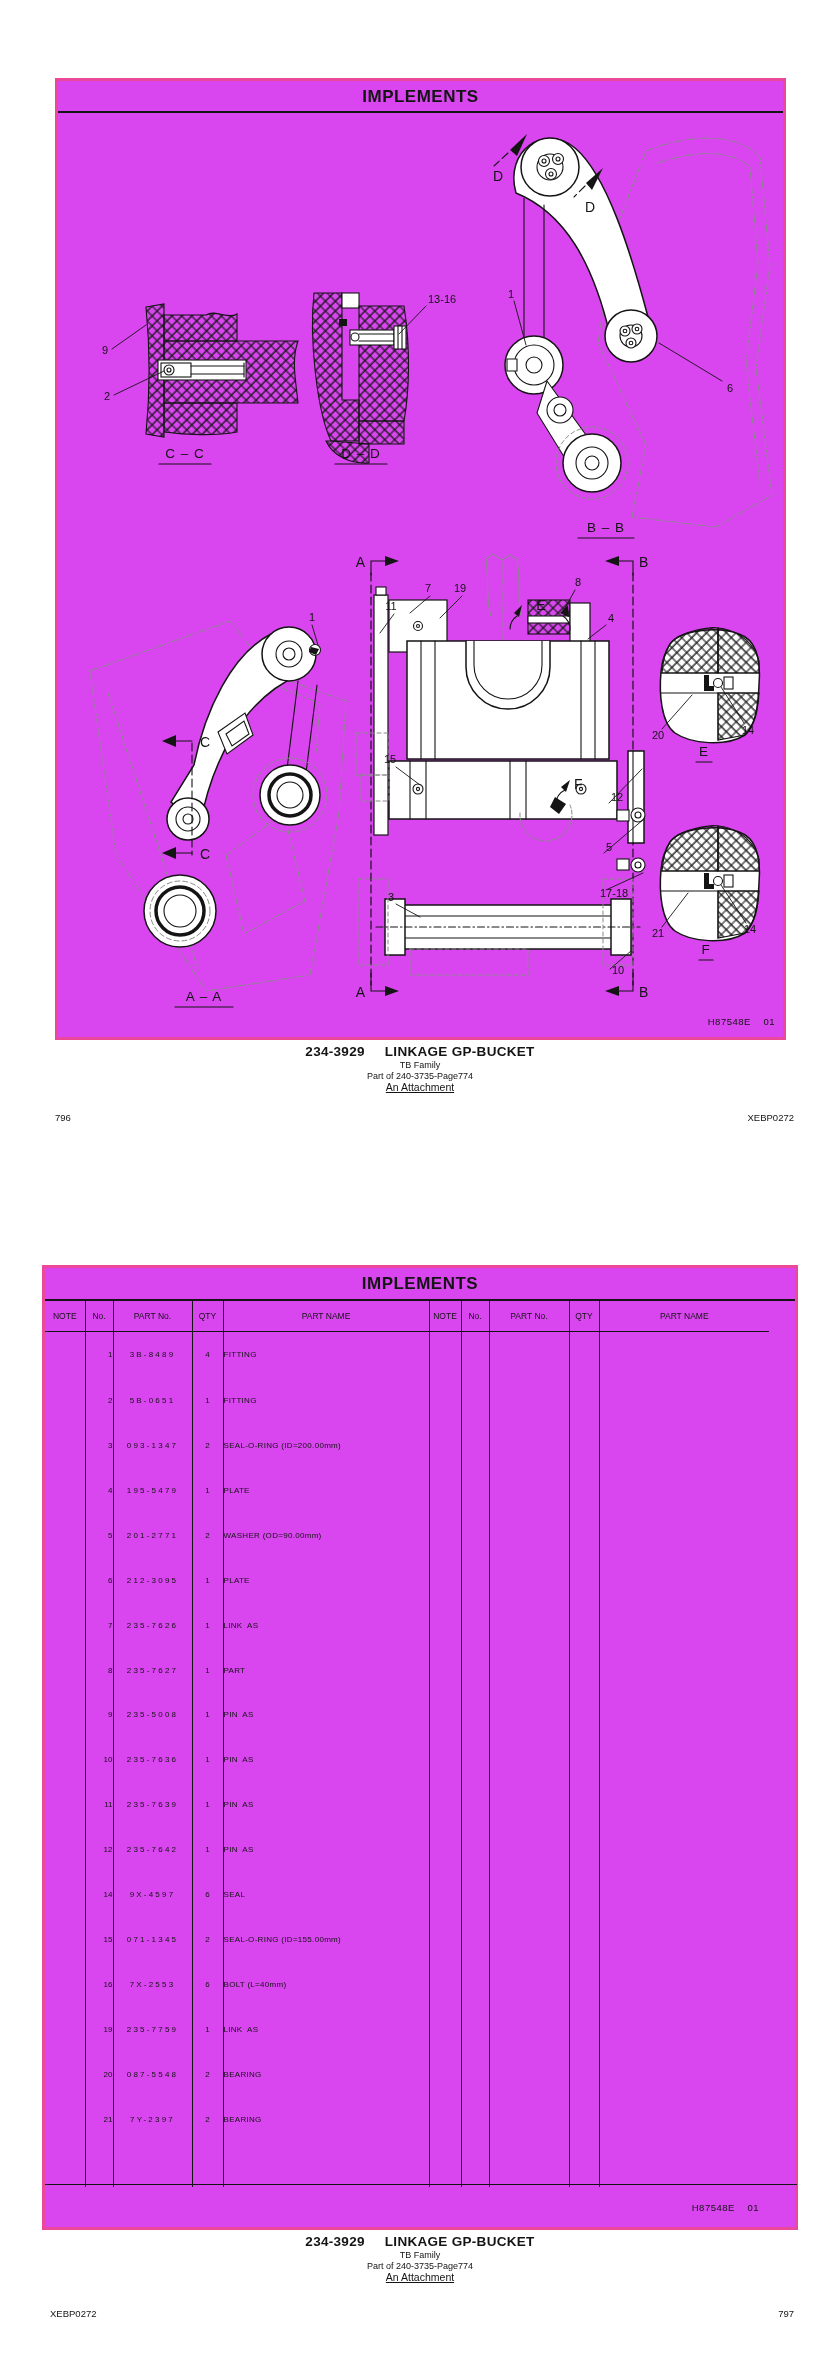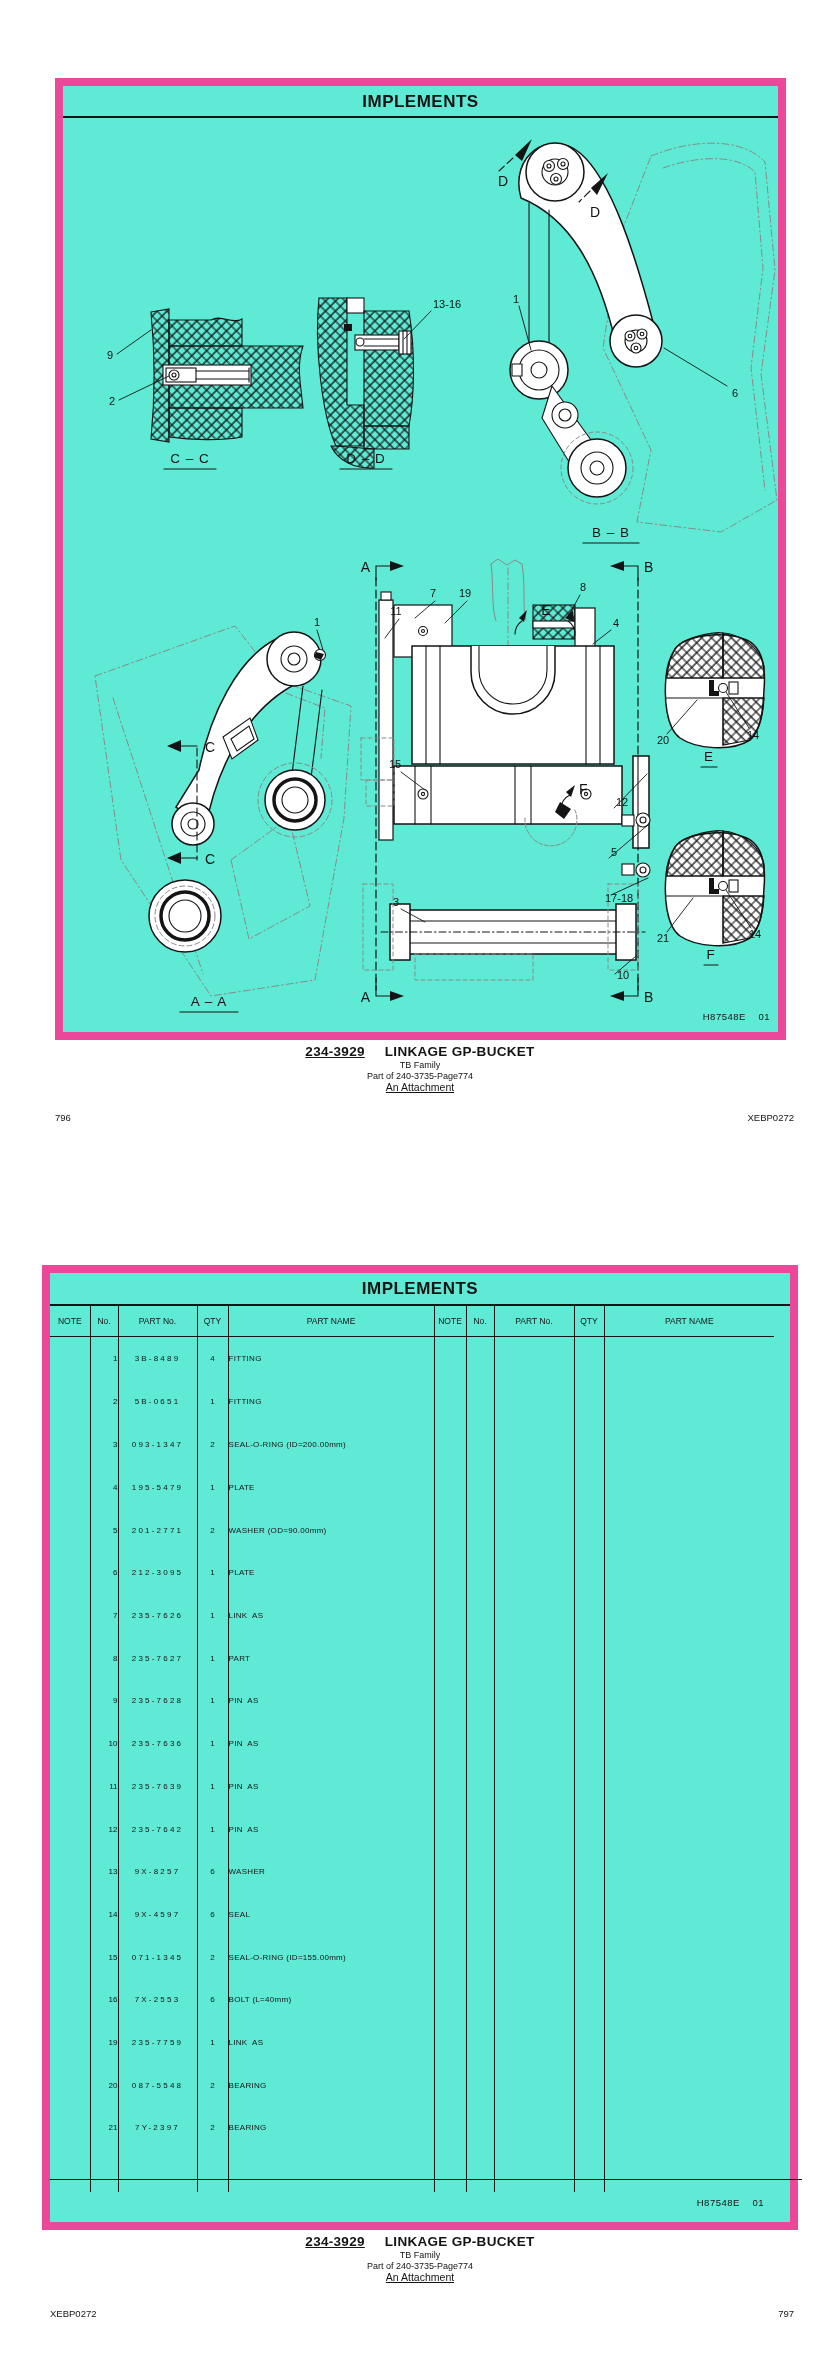--- a/index.html
+++ b/index.html
@@ -1,33 +1,33 @@
 <!DOCTYPE html>
 <html><head>
 <meta charset="utf-8">
 <style>
   html,body { margin:0; padding:0; }
   body {
     width:840px; height:2377px; position:relative; background:#ffffff;
     font-family:"Liberation Sans", sans-serif; color:#141414;
   }
-  .page { position:absolute; border:8px solid #ec4899; background:#5eead4; box-sizing:border-box; }
+  .page { position:absolute; border:3px solid #ec4899; background:#d946ef; box-sizing:border-box; }
   #page1 { left:55px; top:78px; width:731px; height:962px; }
   #page2 { left:42px; top:1265px; width:756px; height:965px; }
   .banner { border-bottom:2px solid #141414; text-align:center; font-weight:bold; font-size:17px; letter-spacing:0.5px; }
   #page1 .banner { height:30px; line-height:31px; }
   #page2 .banner { height:31px; line-height:32px; }
   #drawing { position:absolute; left:0; top:32px; }
   .docref { position:absolute; font-size:9.5px; letter-spacing:0.5px; white-space:pre;padding-left:44px; }
   #page1 .docref { right:8px; bottom:10px; }
   .pcap { position:absolute; left:0; width:840px; text-align:center; line-height:1.18; }
   #caption1 { top:1044px; }
   #caption2 { top:2234px; }
   .pcap .t1 { font-size:13.5px; font-weight:bold; letter-spacing:0.3px; }
-  .pcap .t1 .pn { margin-right:20px;text-decoration:underline; }
+  .pcap .t1 .pn { margin-right:20px; }
   .pcap .t2, .pcap .t3 { font-size:9px; }
   .pcap .t4 { font-size:10.5px;text-decoration:underline; }
   .foot { position:absolute; font-size:9.5px; }
   #f1-page { left:55px; top:1112px; }
   #f1-code { right:46px; top:1112px; }
   #f2-code { left:50px; top:2308px; }
   #f2-page { right:46px; top:2308px; }
 
   
   #tablewrap { position:absolute; left:0; top:33px; width:752px; height:886px; }
@@ -490,21 +490,21 @@
             <td class="c-name">PART</td>
             <td class="c-note"></td>
             <td class="c-no"></td>
             <td class="c-part"></td>
             <td class="c-qty"></td>
             <td class="c-name last"></td>
           </tr>
           <tr>
             <td class="c-note"></td>
             <td class="c-no">9</td>
-            <td class="c-part">235-7628</td>
+            <td class="c-part">235-5008</td>
             <td class="c-qty">1</td>
             <td class="c-name">PIN  AS</td>
             <td class="c-note"></td>
             <td class="c-no"></td>
             <td class="c-part"></td>
             <td class="c-qty"></td>
             <td class="c-name last"></td>
           </tr>
           <tr>
             <td class="c-note"></td>
@@ -529,32 +529,20 @@
             <td class="c-part"></td>
             <td class="c-qty"></td>
             <td class="c-name last"></td>
           </tr>
           <tr>
             <td class="c-note"></td>
             <td class="c-no">12</td>
             <td class="c-part">235-7642</td>
             <td class="c-qty">1</td>
             <td class="c-name">PIN  AS</td>
-            <td class="c-note"></td>
-            <td class="c-no"></td>
-            <td class="c-part"></td>
-            <td class="c-qty"></td>
-            <td class="c-name last"></td>
-          </tr>
-          <tr>
-            <td class="c-note"></td>
-            <td class="c-no">13</td>
-            <td class="c-part">9X-8257</td>
-            <td class="c-qty">6</td>
-            <td class="c-name">WASHER</td>
             <td class="c-note"></td>
             <td class="c-no"></td>
             <td class="c-part"></td>
             <td class="c-qty"></td>
             <td class="c-name last"></td>
           </tr>
           <tr>
             <td class="c-note"></td>
             <td class="c-no">14</td>
             <td class="c-part">9X-4597</td>

